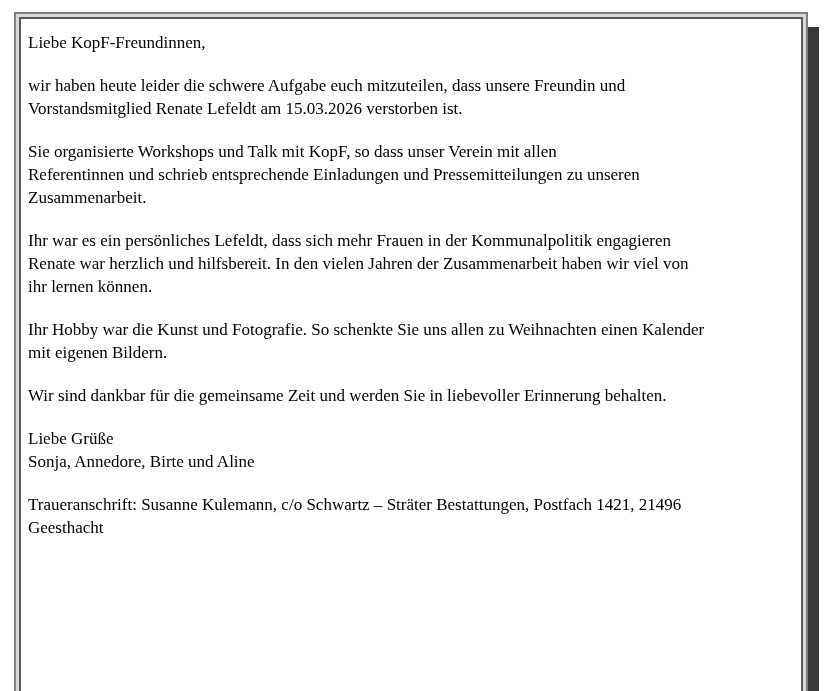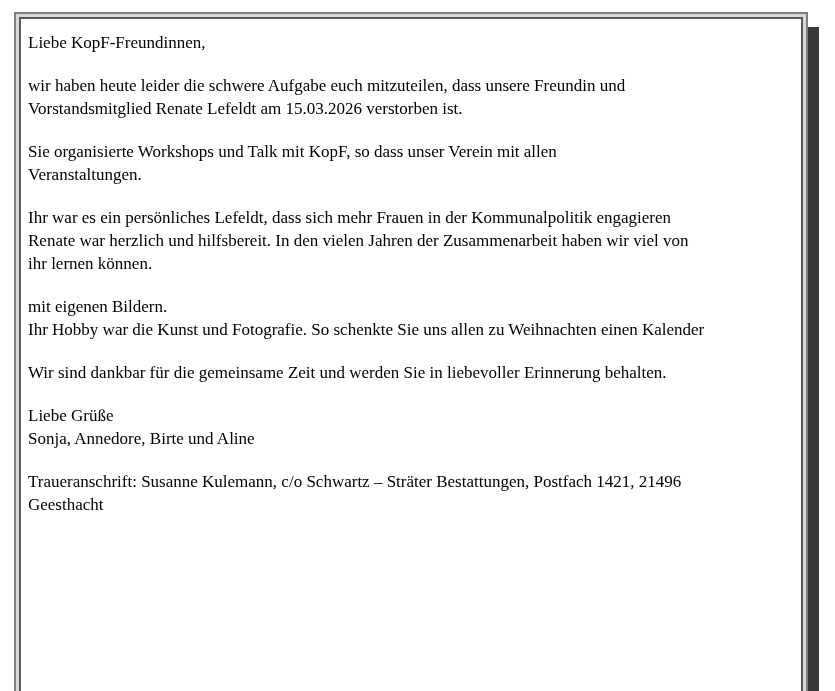--- a/index.html
+++ b/index.html
@@ -56,30 +56,31 @@
   <div class="letter-body" id="letter-body">
       <div class="paragraph">
         <div class="line">Liebe KopF-Freundinnen,</div>
       </div>
       <div class="paragraph">
         <div class="line">wir haben heute leider die schwere Aufgabe euch mitzuteilen, dass unsere Freundin und</div>
         <div class="line">Vorstandsmitglied Renate Lefeldt am 15.03.2026 verstorben ist.</div>
       </div>
       <div class="paragraph">
         <div class="line">Sie organisierte Workshops und Talk mit KopF, so dass unser Verein mit allen</div>
-        <div class="line">Veranstaltungen.</div>
+        <div class="line">Referentinnen und schrieb entsprechende Einladungen und Pressemitteilungen zu unseren</div>
+        <div class="line">Zusammenarbeit.</div>
       </div>
       <div class="paragraph">
         <div class="line">Ihr war es ein persönliches Lefeldt, dass sich mehr Frauen in der Kommunalpolitik engagieren</div>
         <div class="line">Renate war herzlich und hilfsbereit. In den vielen Jahren der Zusammenarbeit haben wir viel von</div>
         <div class="line">ihr lernen können.</div>
       </div>
       <div class="paragraph">
+        <div class="line">Ihr Hobby war die Kunst und Fotografie. So schenkte Sie uns allen zu Weihnachten einen Kalender</div>
         <div class="line">mit eigenen Bildern.</div>
-        <div class="line">Ihr Hobby war die Kunst und Fotografie. So schenkte Sie uns allen zu Weihnachten einen Kalender</div>
       </div>
       <div class="paragraph">
         <div class="line">Wir sind dankbar für die gemeinsame Zeit und werden Sie in liebevoller Erinnerung behalten.</div>
       </div>
       <div class="paragraph">
         <div class="line">Liebe Grüße</div>
         <div class="line">Sonja, Annedore, Birte und Aline</div>
       </div>
       <div class="paragraph">
         <div class="line">Traueranschrift: Susanne Kulemann, c/o Schwartz – Sträter Bestattungen, Postfach 1421, 21496</div>

